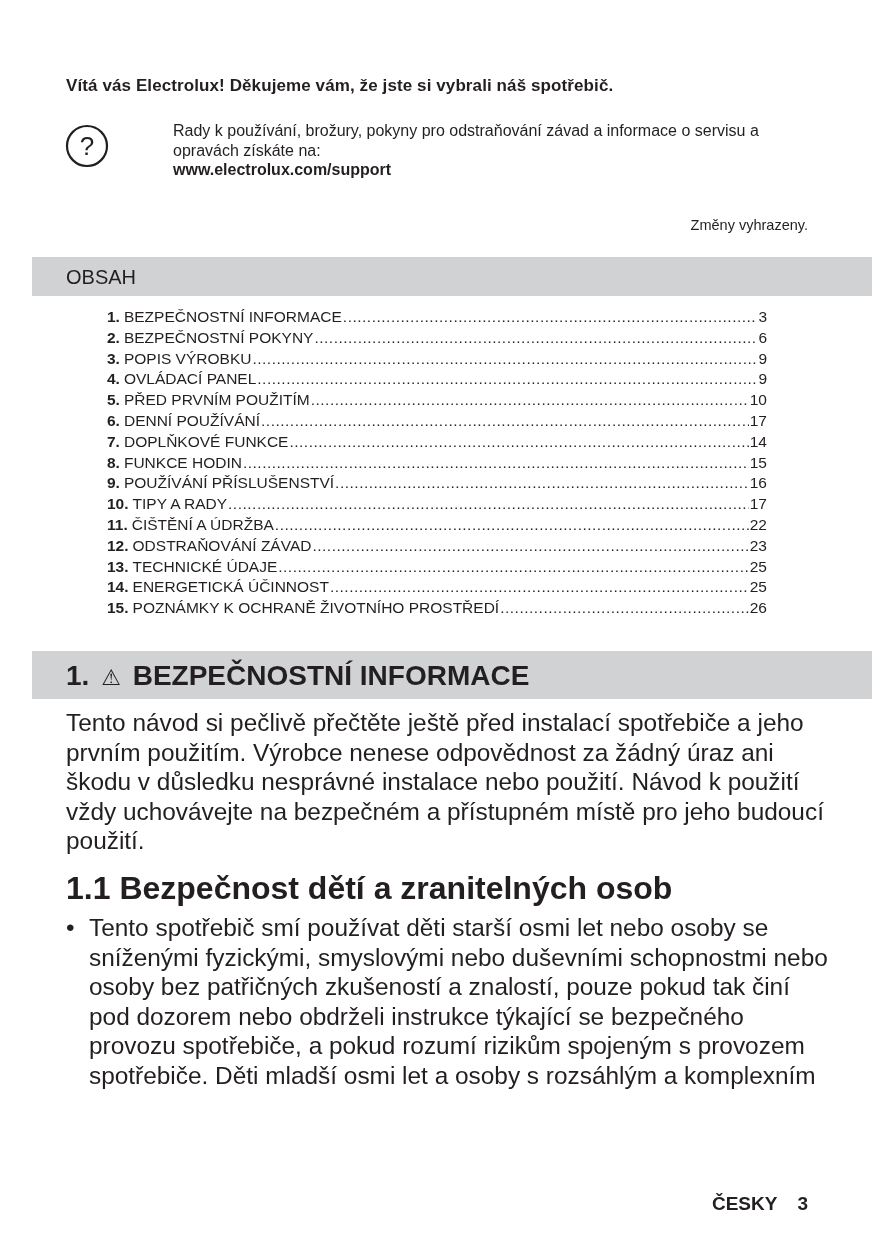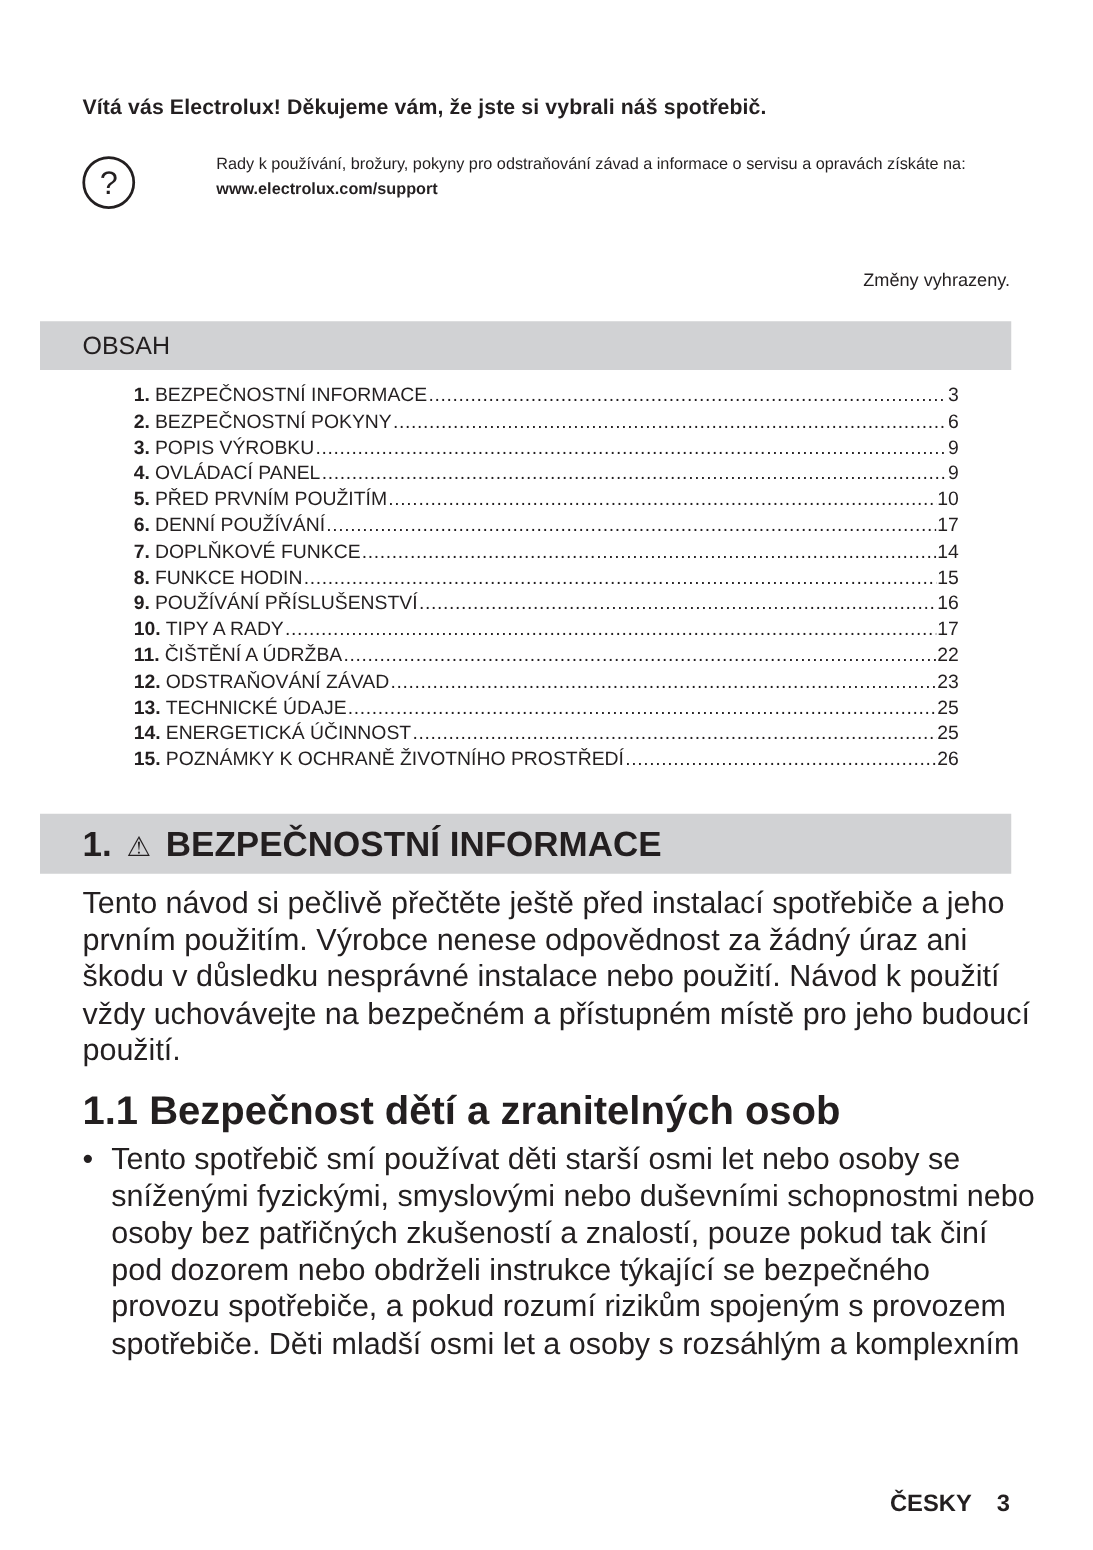--- a/index.html
+++ b/index.html
@@ -1,23 +1,23 @@
 <!DOCTYPE html>
 <html><head>
 <meta charset="utf-8">
 <style>
   html, body { margin: 0; padding: 0; background: #ffffff; }
   body { width: 874px; height: 1240px; position: relative; overflow: hidden;
          font-family: "Liberation Sans", sans-serif; color: #231f20; }
   .welcome { position: absolute; left: 66px; top: 76px; font-size: 17px; font-weight: bold; letter-spacing: 0.1px; }
   .help-icon { position: absolute; left: 65px; top: 124px; width: 44px; height: 44px; }
-  .help-text { position: absolute; left: 173px; top: 121px; font-size: 13px; line-height: 19.5px; width: 650px; }
+  .help-text { position: absolute; left: 173px; top: 121px; font-size: 16px; line-height: 19.5px; width: 650px; }
   .help-text .url { font-weight: bold; display: block; }
   .changes { position: absolute; right: 66px; top: 217px; font-size: 14.5px; }
-  .band { position: absolute; left: 32px; width: 777px; background: #d1d2d4; }
+  .band { position: absolute; left: 32px; width: 840px; background: #d1d2d4; }
   .toc-band { top: 257px; height: 39px; }
   .toc-title { position: absolute; left: 34px; top: 9px; font-size: 20px; }
   .toc { position: absolute; left: 107px; top: 308px; width: 660px; font-size: 15.5px; }
   .toc-row { display: flex; align-items: baseline; height: 20.8px; white-space: nowrap; }
   .toc-num { font-weight: bold; margin-right: 4px; }
   .toc-dots { flex: 1; overflow: hidden; margin: 0 1px; color: #231f20; }
   .toc-dots::before { content: "................................................................................................................................................................................................"; letter-spacing: 0.5px; }
   .sec-band { top: 651px; height: 48px; }
   .sec-title { position: absolute; left: 34px; top: 9px; font-size: 28px; font-weight: bold; }
   .warn { font-weight: normal; font-size: 22px; margin: 0 4px; }

